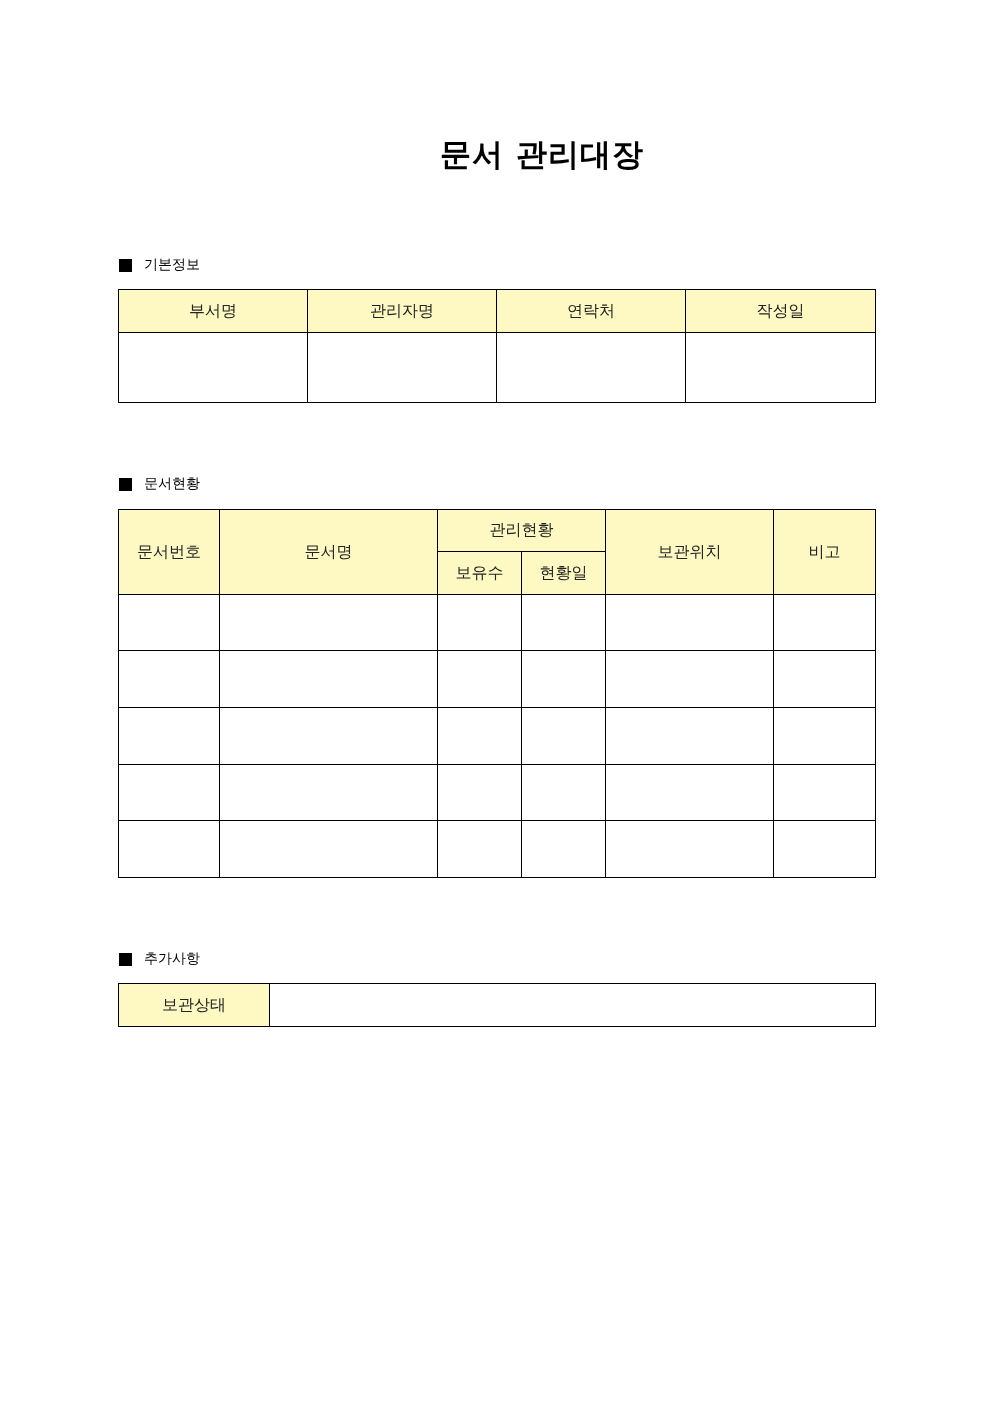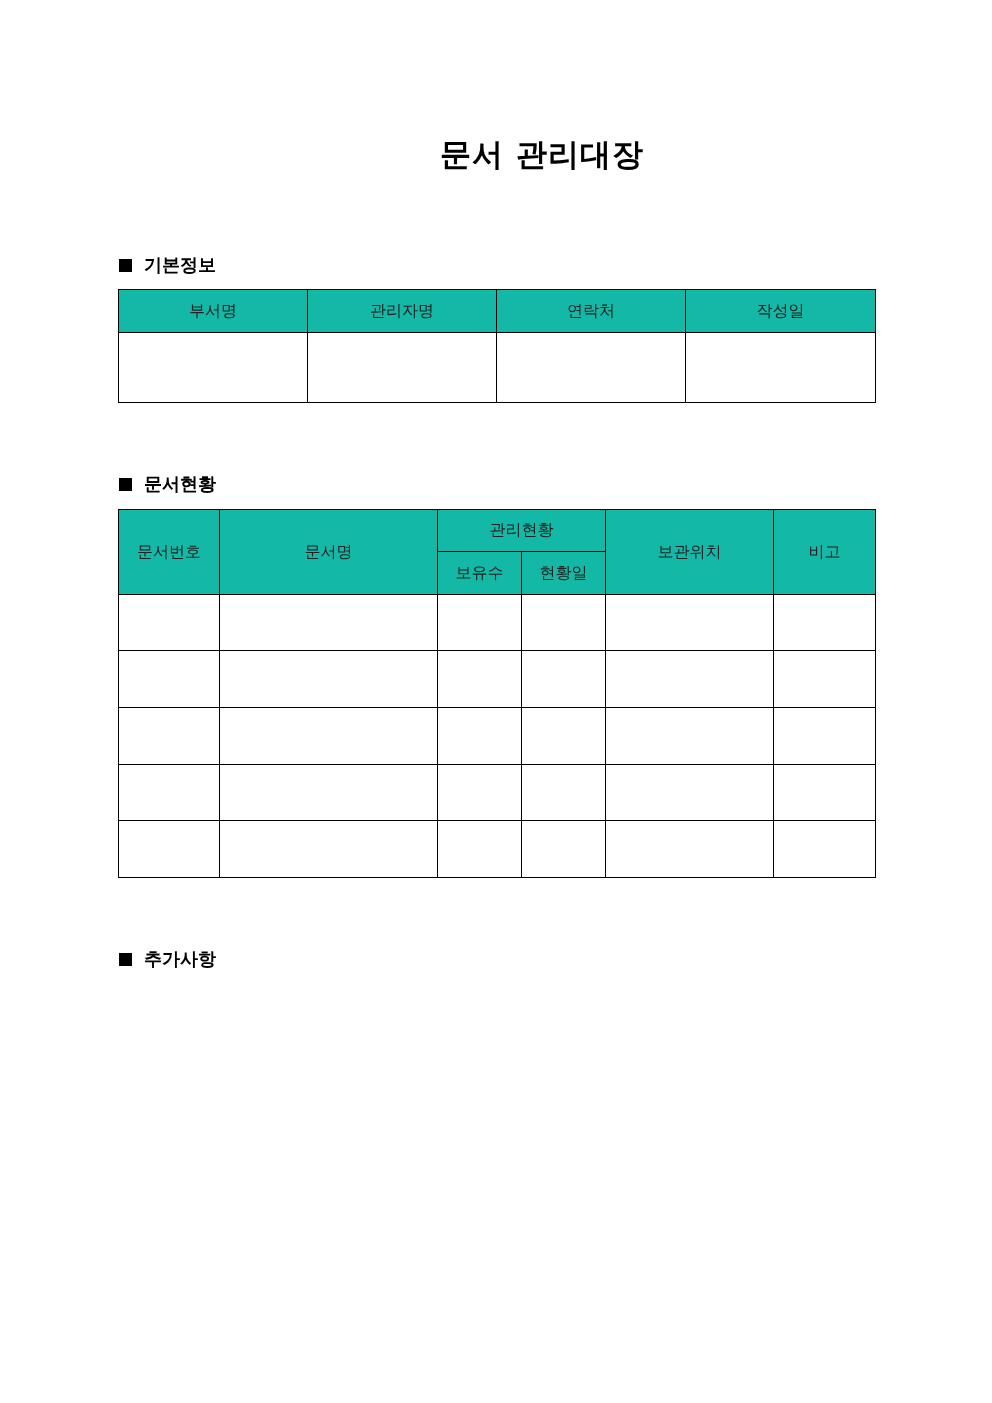--- a/index.html
+++ b/index.html
@@ -1,26 +1,26 @@
 <!DOCTYPE html>
 <html><head>
   <meta charset="utf-8">
   <style>
     html, body { margin: 0; padding: 0; background: #ffffff; }
     body { width: 992px; height: 1403px; position: relative; overflow: hidden;
            font-family: "DejaVu Sans", "Liberation Sans", sans-serif; color: #111; }
     .title { position: absolute; left: 0; width: 992px; top: 134px; text-align: center;
              font-size: 31px; font-weight: bold; letter-spacing: 1px; color: #000; padding-left: 46px; }
-    .section-h { position: absolute; left: 119px; font-size: 18px; font-weight: bold; color: #000;
+    .section-h { position: absolute; left: 119px; font-size: 14px; font-weight: normal; color: #000;
                  display: flex; align-items: center; height: 24px; }
     .section-h .sq { display: inline-block; width: 13px; height: 13px; background: #000; margin-right: 12px; }
     table.grid { position: absolute; left: 118px; width: 757px; border-collapse: collapse; table-layout: fixed; }
     table.grid td, table.grid th { border: 1.5px solid #000; padding: 0; text-align: center;
       vertical-align: middle; font-size: 16px; font-weight: normal; color: #222; }
-    table.grid th { background: #14b8a6; font-family: Liberation Serif, serif; }
+    table.grid th { background: #fef9c3; font-family: Liberation Serif, serif; }
     table.grid td { background: #ffffff; }
   </style>
 </head>
 <body>
 
 <div class="title">문서 관리대장</div>
 
 <div class="section-h" style="top:253px;">
   <span class="sq"></span>
   <span>기본정보</span>
@@ -119,14 +119,18 @@
 <div class="section-h" style="top:947px;">
   <span class="sq"></span>
   <span>추가사항</span>
 </div>
 <table class="grid" style="top:983px;">
   <colgroup>
       <col style="width:151px">
       <col style="width:606px">
     </colgroup>
   <tbody>
+      <tr style="height:43px;">
+    <th>보관상태</th>
+    <td></td>
+  </tr>
 </tbody>
   </table>
 
 </body></html>

